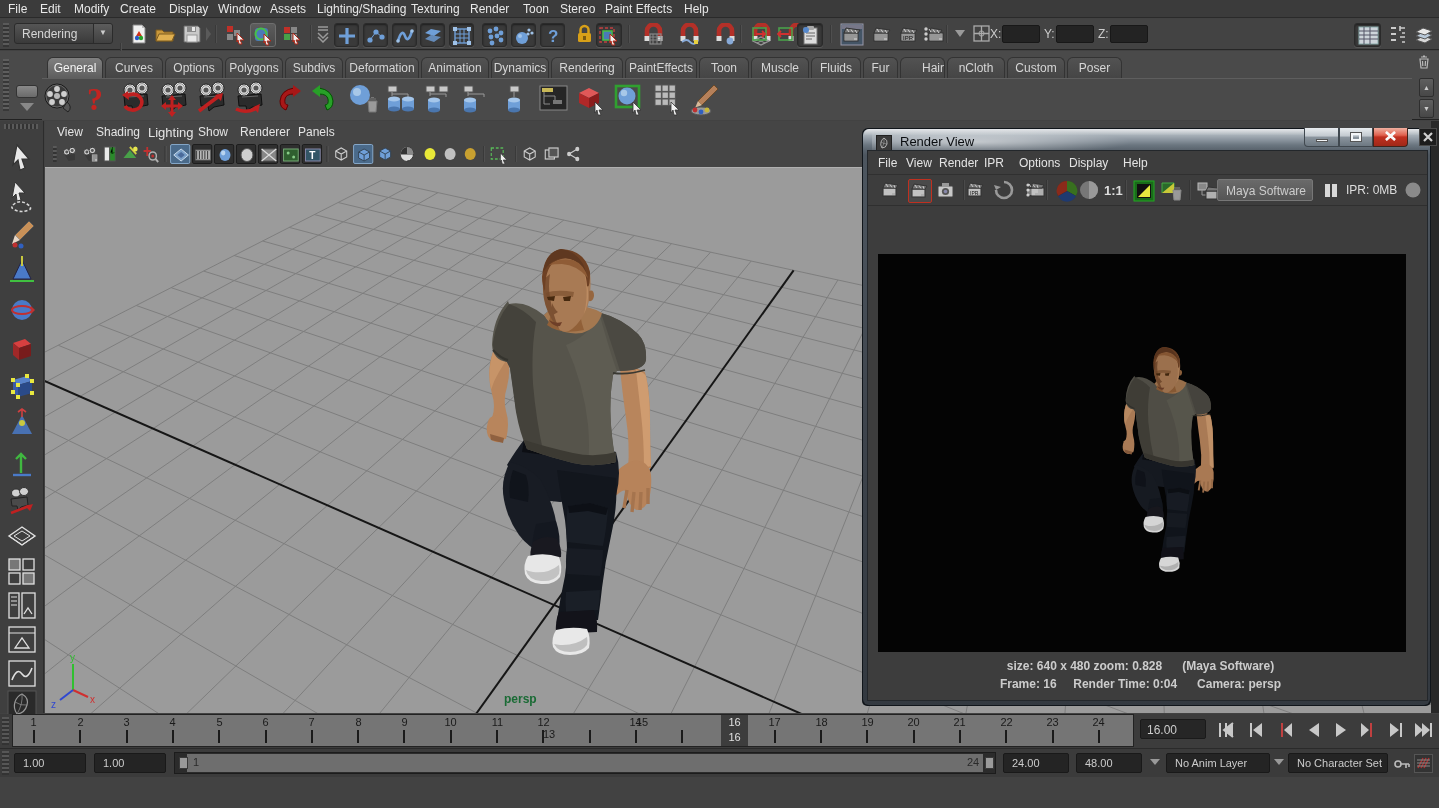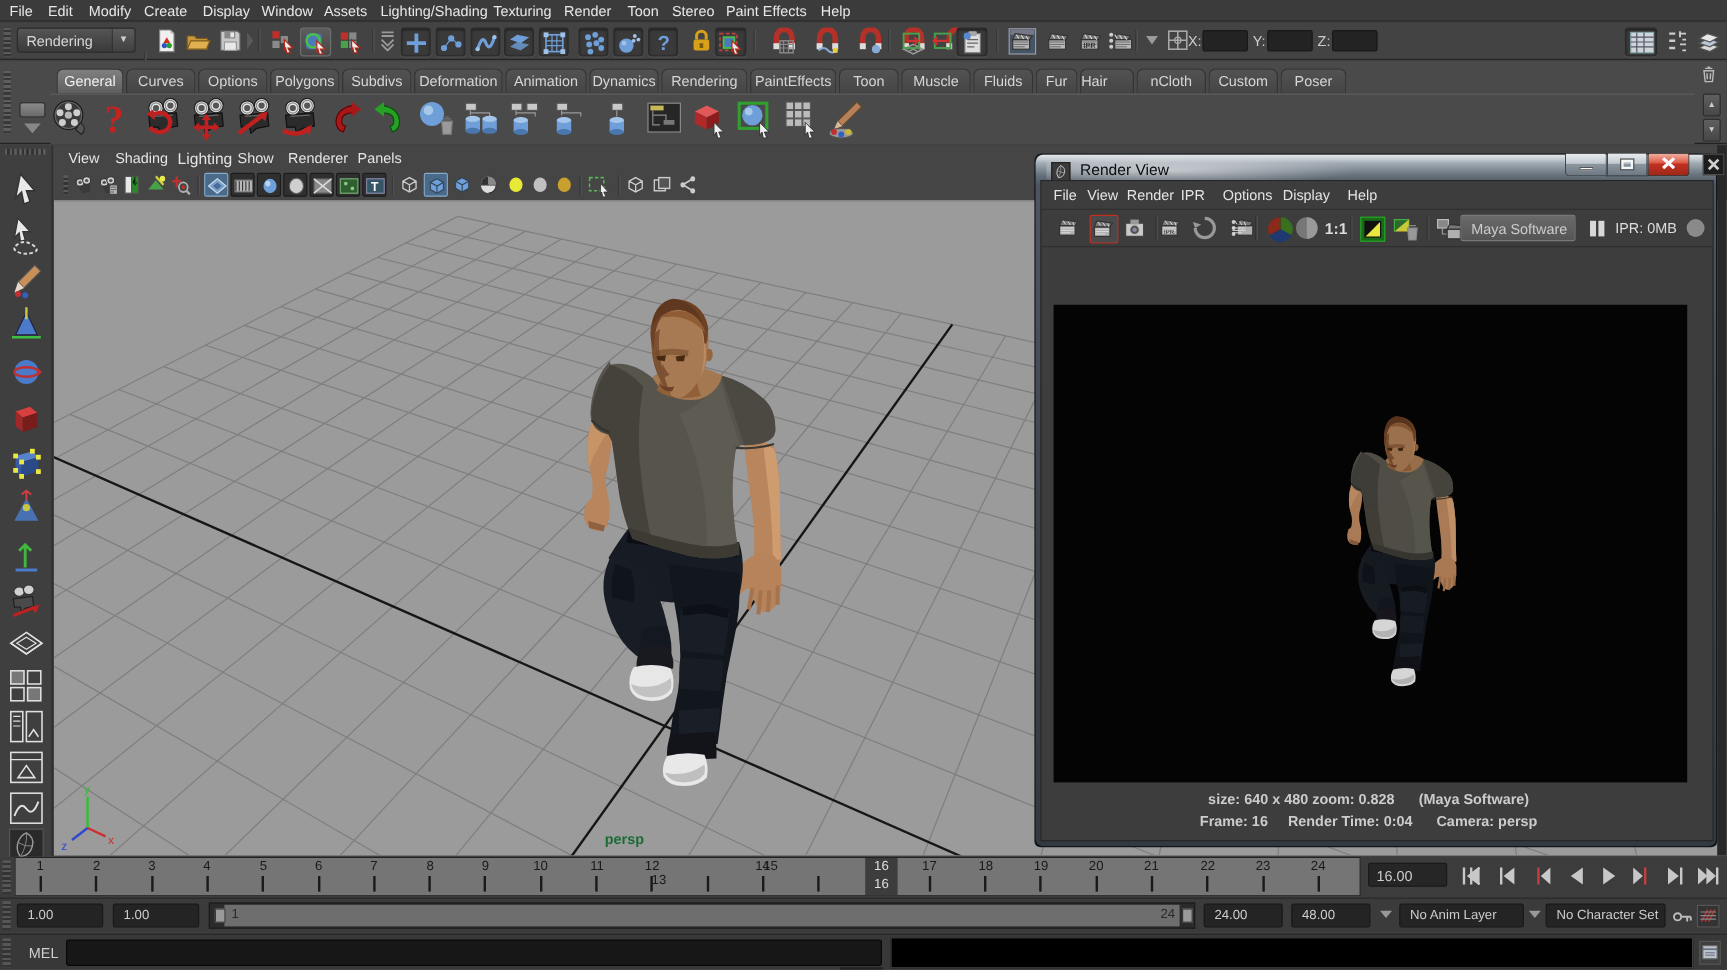--- a/index.html
+++ b/index.html
@@ -252,21 +252,21 @@
       <div style="position:absolute;left:285px;top:6px;width:58px;height:21px;background:linear-gradient(180deg,#525252,#454545);color:#d6d6d6;border:1px solid #333;border-bottom:none;border-radius:6px 6px 0 0;font-size:12px;text-align:center;line-height:20px">Subdivs</div>
       <div style="position:absolute;left:345px;top:6px;width:74px;height:21px;background:linear-gradient(180deg,#525252,#454545);color:#d6d6d6;border:1px solid #333;border-bottom:none;border-radius:6px 6px 0 0;font-size:12px;text-align:center;line-height:20px">Deformation</div>
       <div style="position:absolute;left:421px;top:6px;width:68px;height:21px;background:linear-gradient(180deg,#525252,#454545);color:#d6d6d6;border:1px solid #333;border-bottom:none;border-radius:6px 6px 0 0;font-size:12px;text-align:center;line-height:20px">Animation</div>
       <div style="position:absolute;left:491px;top:6px;width:58px;height:21px;background:linear-gradient(180deg,#525252,#454545);color:#d6d6d6;border:1px solid #333;border-bottom:none;border-radius:6px 6px 0 0;font-size:12px;text-align:center;line-height:20px">Dynamics</div>
       <div style="position:absolute;left:551px;top:6px;width:72px;height:21px;background:linear-gradient(180deg,#525252,#454545);color:#d6d6d6;border:1px solid #333;border-bottom:none;border-radius:6px 6px 0 0;font-size:12px;text-align:center;line-height:20px">Rendering</div>
       <div style="position:absolute;left:625px;top:6px;width:72px;height:21px;background:linear-gradient(180deg,#525252,#454545);color:#d6d6d6;border:1px solid #333;border-bottom:none;border-radius:6px 6px 0 0;font-size:12px;text-align:center;line-height:20px">PaintEffects</div>
       <div style="position:absolute;left:699px;top:6px;width:50px;height:21px;background:linear-gradient(180deg,#525252,#454545);color:#d6d6d6;border:1px solid #333;border-bottom:none;border-radius:6px 6px 0 0;font-size:12px;text-align:center;line-height:20px">Toon</div>
       <div style="position:absolute;left:751px;top:6px;width:58px;height:21px;background:linear-gradient(180deg,#525252,#454545);color:#d6d6d6;border:1px solid #333;border-bottom:none;border-radius:6px 6px 0 0;font-size:12px;text-align:center;line-height:20px">Muscle</div>
       <div style="position:absolute;left:811px;top:6px;width:50px;height:21px;background:linear-gradient(180deg,#525252,#454545);color:#d6d6d6;border:1px solid #333;border-bottom:none;border-radius:6px 6px 0 0;font-size:12px;text-align:center;line-height:20px">Fluids</div>
       <div style="position:absolute;left:863px;top:6px;width:35px;height:21px;background:linear-gradient(180deg,#525252,#454545);color:#d6d6d6;border:1px solid #333;border-bottom:none;border-radius:6px 6px 0 0;font-size:12px;text-align:center;line-height:20px">Fur</div>
-      <div style="position:absolute;left:900px;top:6px;width:45px;height:21px;background:linear-gradient(180deg,#525252,#454545);color:#d6d6d6;border:1px solid #333;border-bottom:none;border-radius:6px 6px 0 0;font-size:12px;text-align:left;line-height:20px">Hair</div>
+      <div style="position:absolute;left:900px;top:6px;width:45px;height:21px;background:linear-gradient(180deg,#525252,#454545);color:#d6d6d6;border:1px solid #333;border-bottom:none;border-radius:6px 6px 0 0;font-size:12px;text-align:right;line-height:20px">Hair</div>
       <div style="position:absolute;left:947px;top:6px;width:58px;height:21px;background:linear-gradient(180deg,#525252,#454545);color:#d6d6d6;border:1px solid #333;border-bottom:none;border-radius:6px 6px 0 0;font-size:12px;text-align:center;line-height:20px">nCloth</div>
       <div style="position:absolute;left:1007px;top:6px;width:58px;height:21px;background:linear-gradient(180deg,#525252,#454545);color:#d6d6d6;border:1px solid #333;border-bottom:none;border-radius:6px 6px 0 0;font-size:12px;text-align:center;line-height:20px">Custom</div>
       <div style="position:absolute;left:1067px;top:6px;width:55px;height:21px;background:linear-gradient(180deg,#525252,#454545);color:#d6d6d6;border:1px solid #333;border-bottom:none;border-radius:6px 6px 0 0;font-size:12px;text-align:center;line-height:20px">Poser</div>
       <div style="position:absolute;left:42px;top:27px;width:1370px;height:42px;background:#4a4a4a;border-top:1px solid #5e5e5e">
         <div style="position:absolute;left:0px;top:2px;width:36px;height:36px"><svg width="36" height="36">
             <circle cx="15" cy="15" r="12" fill="#3a3a3a" stroke="#1a1a1a"></circle>
             <circle cx="15" cy="15" r="11" fill="none" stroke="#666"></circle>
             <circle cx="15" cy="15" r="3" fill="#b8b8b8"></circle>
             <g fill="#cfcfcf">
               <circle cx="15" cy="8" r="2.9"></circle>
@@ -1097,24 +1097,12 @@
       </div>
       <div style="position:absolute;left:1393px;top:8px;width:18px;height:14px"><svg width="18" height="14">
           <circle cx="5" cy="7" r="3" fill="none" stroke="#bbb" stroke-width="1.6"></circle>
           <path d="M8,7 H16 M13,7 V11 M16,7 V10" stroke="#bbb" stroke-width="1.6"></path>
         </svg></div>
       <div style="position:absolute;left:1414px;top:5px;width:19px;height:19px;background:#333;border:1px solid #555"><svg width="17" height="17">
           <path d="M3,13 L8,3 M6,13 L11,3 M9,13 L14,3" stroke="#b03030" stroke-width="1.4"></path>
           <path d="M2,5 h13 M2,8 h13 M2,11 h13" stroke="#888" stroke-width="1"></path>
         </svg></div>
     </div>
-    <div style="position:absolute;left:0;top:778px;width:1439px;height:30px;background:#383838;border-top:1px solid #262626">
-      <div style="position:absolute;left:2px;top:3px;width:7px;height:24px;background:repeating-linear-gradient(180deg,#565656 0 2px,#333 2px 4px)"></div>
-      <div style="position:absolute;left:24px;top:8px;font-size:12px;color:#cfcfcf">MEL</div>
-      <div style="position:absolute;left:55px;top:4px;width:680px;height:22px;background:#171717;border:1px solid #090909;border-radius:2px"></div>
-      <div style="position:absolute;left:700px;top:27px;width:36px;height:3px;background:#222"></div>
-      <div style="position:absolute;left:742px;top:2px;width:669px;height:26px;background:#000;border:1px solid #3f3f3f"></div>
-      <div style="position:absolute;left:1416px;top:5px;width:18px;height:20px;background:#3f3f3f;border:1px solid #555"><svg width="16" height="18">
-          <rect x="2" y="3" width="12" height="11" fill="#b8c4cc" stroke="#666"></rect>
-          <path d="M2,6 h12" stroke="#556"></path>
-          <path d="M4,9 h8 M4,11 h8" stroke="#667" stroke-width="0.8"></path>
-        </svg></div>
-    </div>
   </div>
 </body></html>

